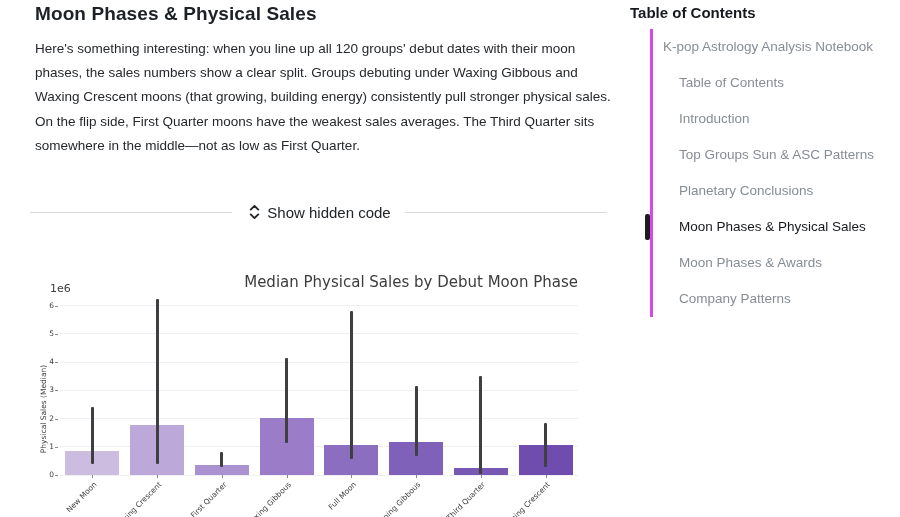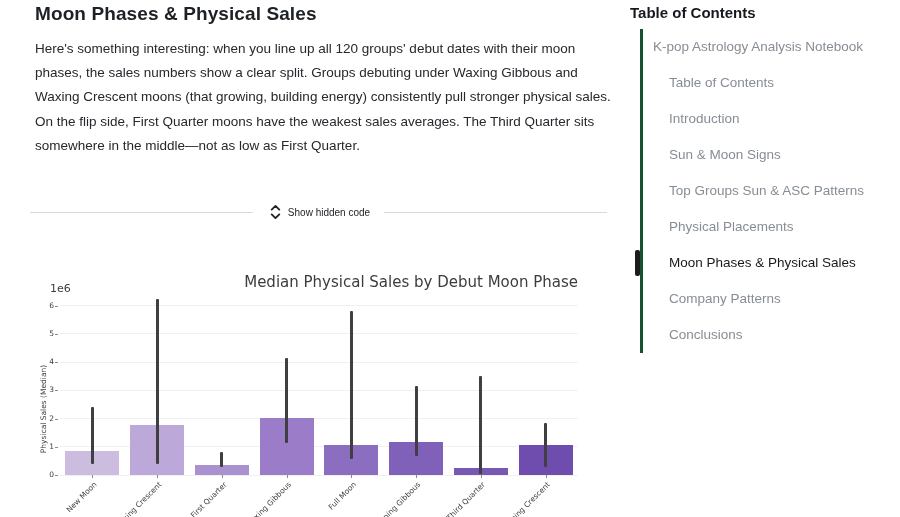--- a/index.html
+++ b/index.html
@@ -12,21 +12,21 @@
              color:#1d2125; letter-spacing:.1px; }
   .para { position:absolute; left:35px; top:37px; width:580px; font-size:13.5px;
           line-height:24.2px; color:#25282c; }
 
   .code-fold { position:absolute; left:30px; top:198px; width:577px; height:28px;
                display:flex; align-items:center; cursor:pointer; }
   .code-fold .rule { flex:1; height:1px; background:#d8d8dd; }
   .code-fold .rule-left { margin-right:17px; }
   .code-fold .rule-right { margin-left:14px; }
   .fold-icon { display:inline-flex; margin-right:7px; }
-  .fold-label { font-size:10px; color:#212529; white-space:nowrap;text-align:right; }
+  .fold-label { font-size:15px; color:#212529; white-space:nowrap;text-align:right; }
 
   
   .chart { position:absolute; left:35px; top:268px; width:560px; height:249px; }
   .chart-title { position:absolute; left:25px; top:5px; width:518px; text-align:right;
                  font-family:"DejaVu Sans",sans-serif; font-size:15px; color:#3c3c3c; }
   .ylabel { position:absolute; left:8px; top:141px; transform:translate(-50%,-50%) rotate(-90deg);
             font-family:"DejaVu Sans",sans-serif; font-size:7.5px; color:#3c3c3c; white-space:nowrap; }
   .offset-label { position:absolute; left:15px; top:14px; font-family:"DejaVu Sans",sans-serif;
                   font-size:11px; color:#3c3c3c; }
   .plot { position:absolute; left:25px; top:25px; width:518px; height:182px; }
@@ -38,21 +38,21 @@
   .bar { position:absolute; }
   .errbar { position:absolute; border-radius:1px; }
   .xlabel-anchor { position:absolute; width:0; height:0; overflow:visible; }
   .xlabel-anchor span { position:absolute; right:0; top:0; white-space:nowrap;
       font-family:"DejaVu Sans",sans-serif; font-size:7.5px; color:#3c3c3c;
       transform-origin:100% 0; transform:rotate(-45deg); }
 
   
   .toc { position:absolute; left:630px; top:0; width:266px; }
   .toc-title { margin-top:4px; font-size:15px; font-weight:700; color:#16191d; }
-  .toc-nav { margin-top:8px; margin-left:10px; border-left:3px solid #14532d; display:block; }
+  .toc-nav { margin-top:8px; margin-left:20px; border-left:3px solid #d946ef; display:block; }
   .toc-item { position:relative; display:block; height:36px; line-height:36px;
               font-size:13.5px; color:#878d94; text-decoration:none; padding-left:10px;
               white-space:nowrap; cursor:pointer; }
   .toc-item.lvl2 { padding-left:26px; }
   .toc-item.active { color:#17191c; }
   .toc-item.active::before { content:""; position:absolute; left:-8px; top:5px; width:5px;
               height:26px; background:#1c1c1f; border-radius:2px; }
 </style>
 </head>
 <body>
@@ -152,22 +152,21 @@
         </div>
     </figure>
   </main>
 
   <aside class="toc">
     <div class="toc-title">Table of Contents</div>
     <nav class="toc-nav" id="toc-items">
         <a class="toc-item">K-pop Astrology Analysis Notebook</a>
         <a class="toc-item lvl2">Table of Contents</a>
         <a class="toc-item lvl2">Introduction</a>
-        <a class="toc-item lvl2">Sun &amp; Moon Signs</a>
         <a class="toc-item lvl2">Top Groups Sun &amp; ASC Patterns</a>
-        <a class="toc-item lvl2">Physical Placements</a>
+        <a class="toc-item lvl2">Planetary Conclusions</a>
         <a class="toc-item lvl2 active">Moon Phases &amp; Physical Sales</a>
+        <a class="toc-item lvl2">Moon Phases &amp; Awards</a>
         <a class="toc-item lvl2">Company Patterns</a>
-        <a class="toc-item lvl2">Conclusions</a>
       </nav>
   </aside>
 
 </div>
 
 </body></html>

